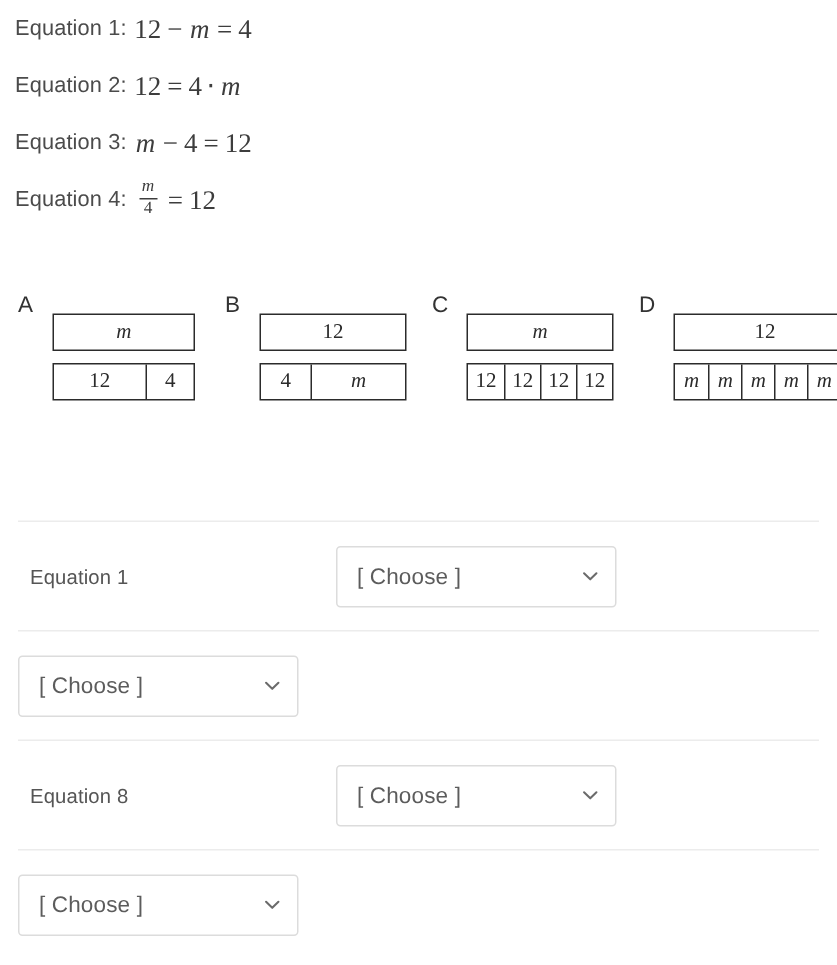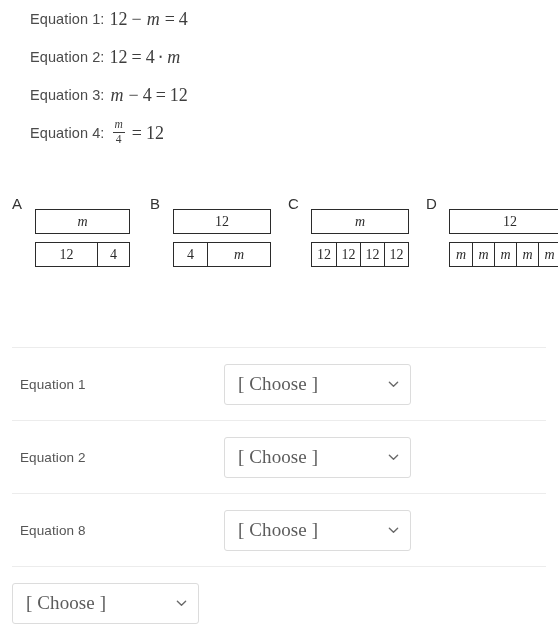--- a/index.html
+++ b/index.html
@@ -15,21 +15,20 @@
     font-family: "Liberation Sans", sans-serif;
     -webkit-font-smoothing: antialiased;
   }
 
   
   .equations {
     position: absolute;
     left: 0;
     top: 0;
     width: 445px;
-    margin-left: 20px;
   }
   .eq-line {
     height: 38px;
     padding-left: 10px;
     display: flex;
     align-items: center;
     white-space: nowrap;
   }
   .eq-label {
     font-family: "Liberation Sans", sans-serif;
@@ -152,22 +151,22 @@
     width: 187px;
     height: 41px;
     border: 1px solid #dcdcdc;
     border-radius: 3px;
     background: #ffffff;
     box-sizing: border-box;
     display: flex;
     align-items: center;
   }
   .select-value {
-    font-family: Liberation Serif, serif;
-    font-size: 19px;
+    font-family: Liberation Sans, sans-serif;
+    font-size: 15px;
     color: #5c5c5c;
     padding-left: 13px;
     letter-spacing: 0.1px;
     text-align: center;
   }
   .chevron {
     position: absolute;
     right: 11px;
     top: 50%;
     transform: translateY(-50%);
@@ -286,21 +285,20 @@
       <div class="select-box">
         <span class="select-value">[ Choose ]</span>
         <span class="chevron">
           <svg width="11" height="11" viewBox="0 0 12 12">
             <path d="M1.5 4 L6 8.4 L10.5 4" fill="none" stroke="#6b6b6b" stroke-width="1.5" stroke-linecap="round" stroke-linejoin="round"></path>
           </svg>
         </span>
       </div>
     </div>
     <div class="match-row">
-      <div class="row-label">Equation 2</div>
       <div class="select-box">
         <span class="select-value">[ Choose ]</span>
         <span class="chevron">
           <svg width="11" height="11" viewBox="0 0 12 12">
             <path d="M1.5 4 L6 8.4 L10.5 4" fill="none" stroke="#6b6b6b" stroke-width="1.5" stroke-linecap="round" stroke-linejoin="round"></path>
           </svg>
         </span>
       </div>
     </div>
     <div class="match-row">

